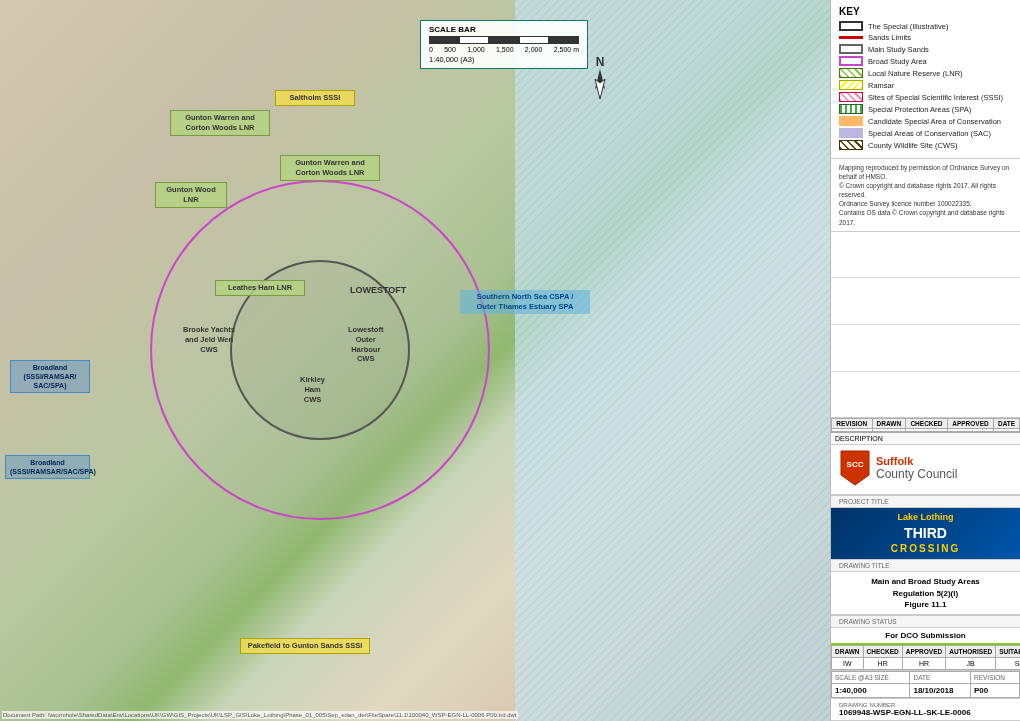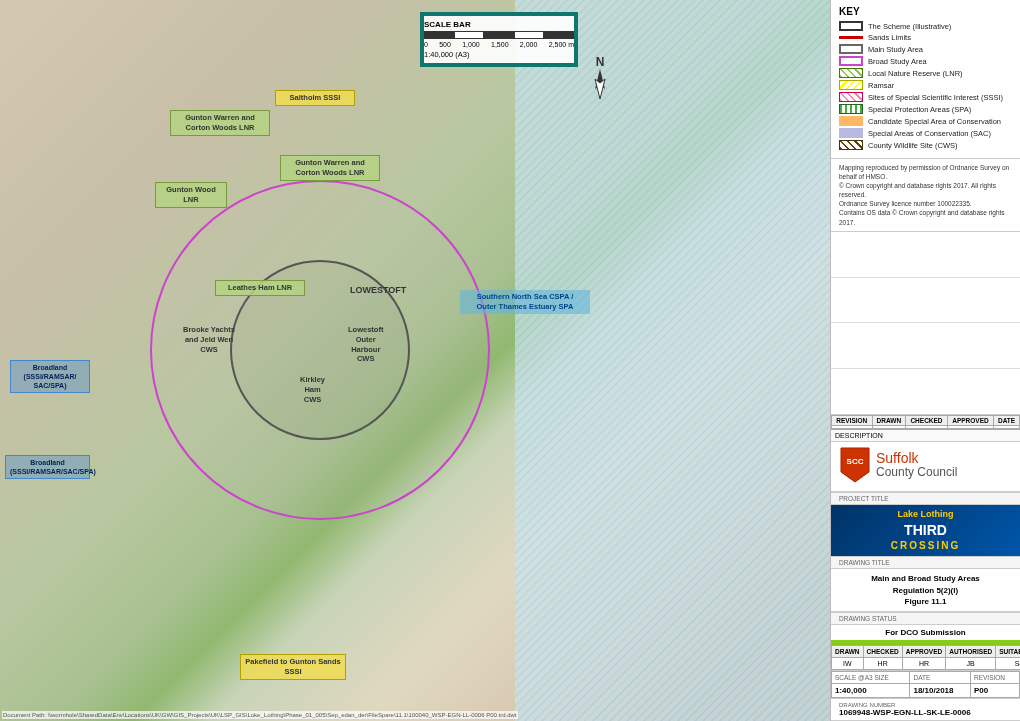--- a/index.html
+++ b/index.html
@@ -115,25 +115,25 @@
       background: #fff;
       border-left: 1px solid #bbb;
       display: flex;
       flex-direction: column;
       height: 100%;
     }
 
     
     #scale-bar-container {
       position: absolute;
-      top: 12px;
+      top: 20px;
       left: 420px;
       background: rgba(255,255,255,0.9);
-      border: 4px solid #0f766e;
-      padding: 4px 0;
+      border: 1px solid #0f766e;
+      padding: 4px 8px;
       font-size: 8px;
     }
 
     .scale-bar-graphic {
       display: flex;
       height: 8px;
       margin-bottom: 2px;
     }
 
     .scale-seg {
@@ -401,22 +401,22 @@
     .shield-svg {
       flex-shrink: 0;
     }
 
     .suffolk-text-block {
       display: flex;
       flex-direction: column;
     }
 
     .suffolk-name {
-      font-size: 14px;
-      font-weight: normal;
+      font-size: 11px;
+      font-weight: bold;
       color: #cc3300;
       line-height: 1;
     }
 
     .county-council-text {
       font-size: 12px;
       color: #555;
     }
   </style>
 </head>
@@ -465,41 +465,41 @@
     <div class="map-label yellow-box" style="left:275px;top:90px;width:80px;">Saltholm SSSI</div>
     <div class="map-label green-box" style="left:215px;top:280px;width:90px;">Leathes Ham LNR</div>
     <div class="map-label" style="left:350px;top:285px;font-size:9px;font-weight:bold;color:#333;">LOWESTOFT</div>
     <div class="map-label" style="left:183px;top:325px;font-size:7.5px;color:#333;">Brooke Yachts<br>and Jeld Wen<br>CWS</div>
     <div class="map-label" style="left:348px;top:325px;font-size:7.5px;color:#333;">Lowestoft<br>Outer<br>Harbour<br>CWS</div>
     <div class="map-label" style="left:300px;top:375px;font-size:7.5px;color:#333;">Kirkley<br>Ham<br>CWS</div>
     <div class="map-label blue-box" style="left:460px;top:290px;width:130px;">Southern North Sea CSPA /<br>Outer Thames Estuary SPA</div>
     <div class="map-label blue-hatch" style="left:10px;top:360px;width:80px;">Broadland<br>(SSSI/RAMSAR/<br>SAC/SPA)</div>
     <div class="map-label blue-hatch" style="left:5px;top:455px;width:85px;">Broadland<br>(SSSI/RAMSAR/SAC/SPA)</div>
 
-    <div class="map-label yellow-box" style="left:240px;top:654px;width:106px;">Pakefield to Gunton Sands SSSI</div>
+    <div class="map-label yellow-box" style="left:240px;top:638px;width:130px;">Pakefield to Gunton Sands SSSI</div>
 
     <div id="file-path">Document Path: \\wormhole\SharedData\Env\Locations\UK\GW\GIS_Projects\UK\LSP_GIS\Loke_Lothing\Phase_01_005\Sep_edan_der\FileSpare\11.1\100040_WSP-EGN-LL-0006 P00.trd.dwt</div>
   </div>
 
   <div id="right-panel">
 
     <div id="key-section">
       <h3>KEY</h3>
 
       <div class="key-item">
         <div class="key-swatch scheme"></div>
-        <span class="key-label">The Scheme (Illustrative)</span>
+        <span class="key-label">The Special (Illustrative)</span>
       </div>
       <div class="key-item">
         <div class="key-swatch order-limits" style="width:24px;height:3px;background:#cc0000;margin:3px 0;"></div>
         <span class="key-label">Sands Limits</span>
       </div>
       <div class="key-item">
         <div class="key-swatch main-study"></div>
-        <span class="key-label">Main Study Area</span>
+        <span class="key-label">Main Study Sands</span>
       </div>
       <div class="key-item">
         <div class="key-swatch broad-study"></div>
         <span class="key-label">Broad Study Area</span>
       </div>
       <div class="key-item">
         <div class="key-swatch lnr"></div>
         <span class="key-label">Local Nature Reserve (LNR)</span>
       </div>
       <div class="key-item">
@@ -595,21 +595,21 @@
     <div id="drawing-info">
       <div class="drawing-title-text">
         <span>Main and Broad Study Areas</span><br>
         <span>Regulation 5(2)(l)</span><br>
         <span>Figure 11.1</span>
       </div>
     </div>
 
     <div style="padding:2px 8px;font-size:6.5px;color:#666;background:#f5f5f5;border-bottom:1px solid #ccc;border-top:1px solid #ccc;">DRAWING STATUS</div>
 
-    <div style="padding:3px 8px;font-size:8px;font-weight:bold;text-align:center;border-bottom:5px solid #84cc16;">For DCO Submission</div>
+    <div style="padding:3px 8px;font-size:8px;font-weight:bold;text-align:center;border-bottom:2px solid #84cc16;">For DCO Submission</div>
 
     <div id="status-table">
       <table>
         <thead>
           <tr>
             <th>DRAWN</th>
             <th>CHECKED</th>
             <th>APPROVED</th>
             <th>AUTHORISED</th>
             <th>SUITABILITY</th>

